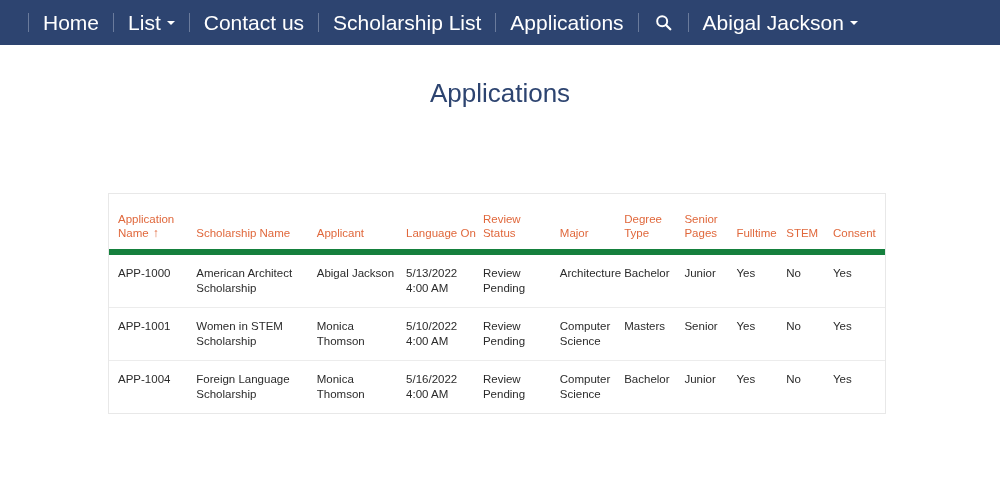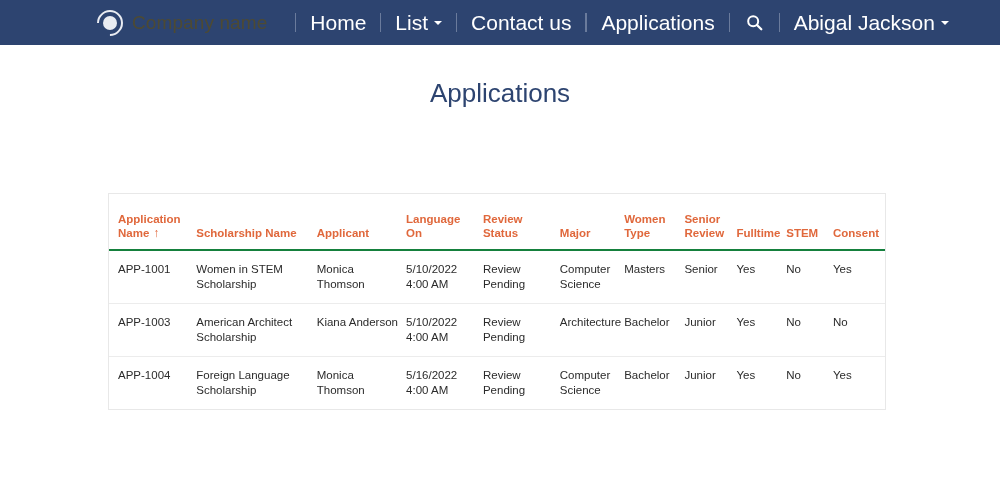--- a/index.html
+++ b/index.html
@@ -121,26 +121,26 @@
     box-sizing: border-box;
   }
   table.grid {
     width: 100%;
     border-collapse: collapse;
     table-layout: fixed;
   }
   table.grid th {
     color: #e0683c;
     font-size: 11.5px;
-    font-weight: bold;
+    font-weight: normal;
     text-align: left;
     vertical-align: bottom;
     padding: 8px 6px 9px 0;
     height: 38px;
-    border-bottom: 2px solid #15803d;
+    border-bottom: 6px solid #15803d;
     line-height: 14px;
   }
   table.grid th:first-child { padding-left: 9px; }
   table.grid td {
     font-size: 11.5px;
     color: #2b2b2b;
     vertical-align: top;
     padding: 11px 6px 11px 0;
     border-bottom: 1px solid #ececec;
     line-height: 15px;
@@ -167,43 +167,39 @@
   .c-cls    { width: 50px; }
   .c-ful    { width: 48px; }
   .c-stem   { width: 45px; }
   .c-con    { width: 50px; }
 </style>
 </head>
 <body>
 
 <div class="navbar">
 
-  <div class="brand">
-    <span class="logo-mark">
-      <span class="logo-ring"></span>
-      <span class="logo-dot"></span>
-    </span>
-    <span class="brand-name">Company name</span>
-  </div>
 
   <div class="nav-links">
     <span class="nav-sep"></span>
     <a class="nav-item">
       <span>Home</span>
     </a>
     <span class="nav-sep"></span>
     <a class="nav-item">
       <span>List</span>
       <span class="caret"></span>
     </a>
     <span class="nav-sep"></span>
     <a class="nav-item">
       <span>Contact us</span>
     </a>
     <span class="nav-sep"></span>
+    <a class="nav-item">
+      <span>Scholarship List</span>
+    </a>
     <span class="nav-sep"></span>
     <a class="nav-item">
       <span>Applications</span>
     </a>
     <span class="nav-sep"></span>
     <a class="nav-item search-item">
       <span class="search-icon">
         <svg width="17" height="17" viewBox="0 0 18 18">
           <circle cx="7.6" cy="7.6" r="5.3" fill="none" stroke="#ffffff" stroke-width="2.1"></circle>
           <line x1="11.6" y1="11.6" x2="16.2" y2="16.2" stroke="#ffffff" stroke-width="2.4" stroke-linecap="round"></line>
@@ -250,64 +246,64 @@
         <th>
           <span>Language On</span>
         </th>
         <th>
           <span>Review Status</span>
         </th>
         <th>
           <span>Major</span>
         </th>
         <th>
-          <span>Women</span><br>
+          <span>Degree</span><br>
           <span>Type</span>
         </th>
         <th>
           <span>Senior</span><br>
-          <span>Review</span>
+          <span>Pages</span>
         </th>
         <th>
           <span>Fulltime</span>
         </th>
         <th>
           <span>STEM</span>
         </th>
         <th>
           <span>Consent</span>
         </th>
       </tr>
     </thead>
     <tbody>
+      <tr>
+        <td>APP-1000</td>
+        <td>American Architect Scholarship</td>
+        <td>Abigal Jackson</td>
+        <td>5/13/2022 4:00 AM</td>
+        <td>Review Pending</td>
+        <td>Architecture</td>
+        <td>Bachelor</td>
+        <td>Junior</td>
+        <td>Yes</td>
+        <td>No</td>
+        <td>Yes</td>
+      </tr>
       <tr>
         <td>APP-1001</td>
         <td>Women in STEM Scholarship</td>
         <td>Monica Thomson</td>
         <td>5/10/2022 4:00 AM</td>
         <td>Review Pending</td>
         <td>Computer Science</td>
         <td>Masters</td>
         <td>Senior</td>
         <td>Yes</td>
         <td>No</td>
         <td>Yes</td>
-      </tr>
-      <tr>
-        <td>APP-1003</td>
-        <td>American Architect Scholarship</td>
-        <td>Kiana Anderson</td>
-        <td>5/10/2022 4:00 AM</td>
-        <td>Review Pending</td>
-        <td>Architecture</td>
-        <td>Bachelor</td>
-        <td>Junior</td>
-        <td>Yes</td>
-        <td>No</td>
-        <td>No</td>
       </tr>
       <tr>
         <td>APP-1004</td>
         <td>Foreign Language Scholarship</td>
         <td>Monica Thomson</td>
         <td>5/16/2022 4:00 AM</td>
         <td>Review Pending</td>
         <td>Computer Science</td>
         <td>Bachelor</td>
         <td>Junior</td>

